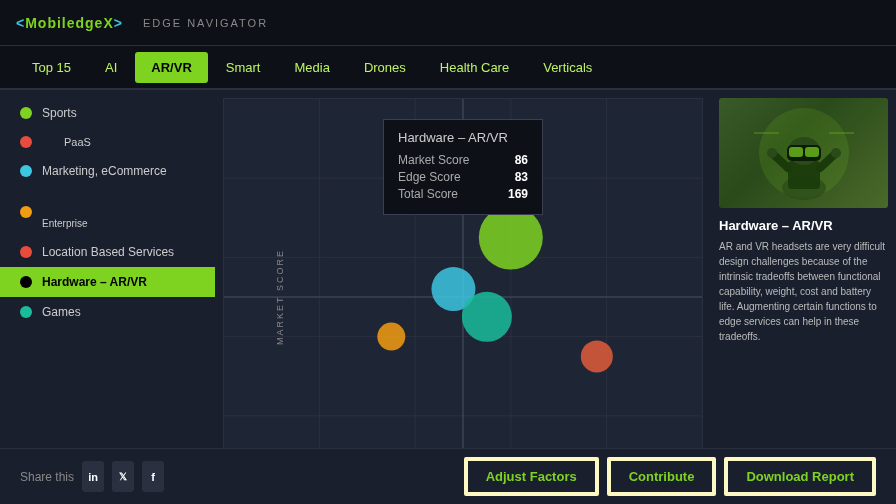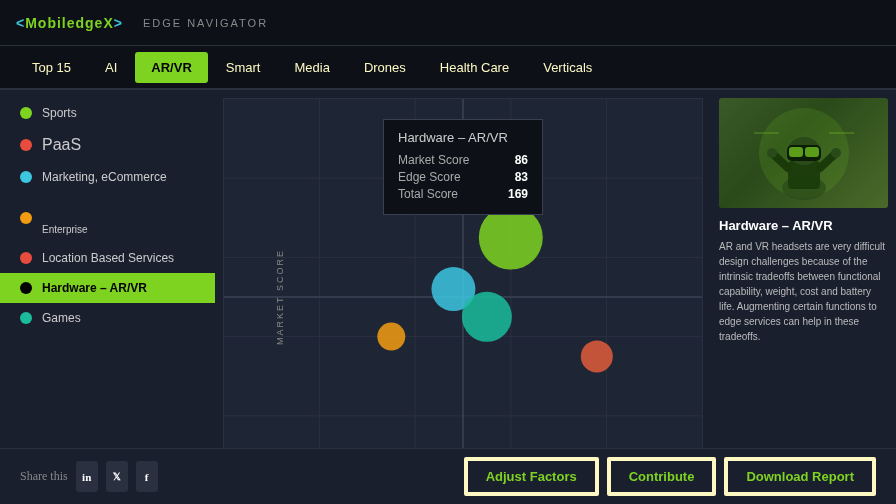--- a/index.html
+++ b/index.html
@@ -47,21 +47,21 @@
       align-items: center;
       background: #0d1117;
       padding: 0 16px;
       height: 44px;
       gap: 2px;
       border-bottom: 2px solid #2a3040;
     }
     .nav-tab {
       padding: 8px 16px;
       font-size: 13px;
-      color: #fef9c3;
+      color: #bef264;
       cursor: pointer;
       border-radius: 3px;
       white-space: nowrap;
     }
     .nav-tab.active {
       background: #7ed321;
       color: #000;
       font-weight: bold;
     }
 
@@ -197,21 +197,20 @@
       display: flex;
       align-items: center;
       padding: 0 20px;
       border-top: 1px solid #2a3040;
     }
     .share-section {
       display: flex;
       align-items: center;
       gap: 8px;
       flex: 1;
-      font-family: Liberation Serif, serif;
     }
     .share-label {
       font-size: 12px;
       color: #888;
     }
     .social-icon {
       width: 22px;
       height: 31px;
       background: #2a3040;
       border-radius: 3px;
@@ -263,21 +262,21 @@
 
 <div class="main">
 
   <div class="sidebar">
   <div class="sidebar-item">
         <div class="sidebar-dot" style="background: rgb(126, 211, 33);"></div>
         <span style="font-size: 12px;">Sports</span>
       </div>
       <div class="sidebar-item">
         <div class="sidebar-dot" style="background: rgb(231, 76, 60);"></div>
-        <span style="font-size: 16px;">PaaS</span>
+        <span style="font-size: 11px; margin-left: 22px;">PaaS</span>
       </div>
       <div class="sidebar-item">
         <div class="sidebar-dot" style="background: rgb(61, 198, 224);"></div>
         <span style="font-size: 12px;">Marketing, eCommerce</span>
       </div>
       <div class="sidebar-item">
         <div class="sidebar-dot" style="background: rgb(243, 156, 18);"></div>
         <span style="font-size: 10px; margin-top: 24px;">Enterprise</span>
       </div>
       <div class="sidebar-item">

